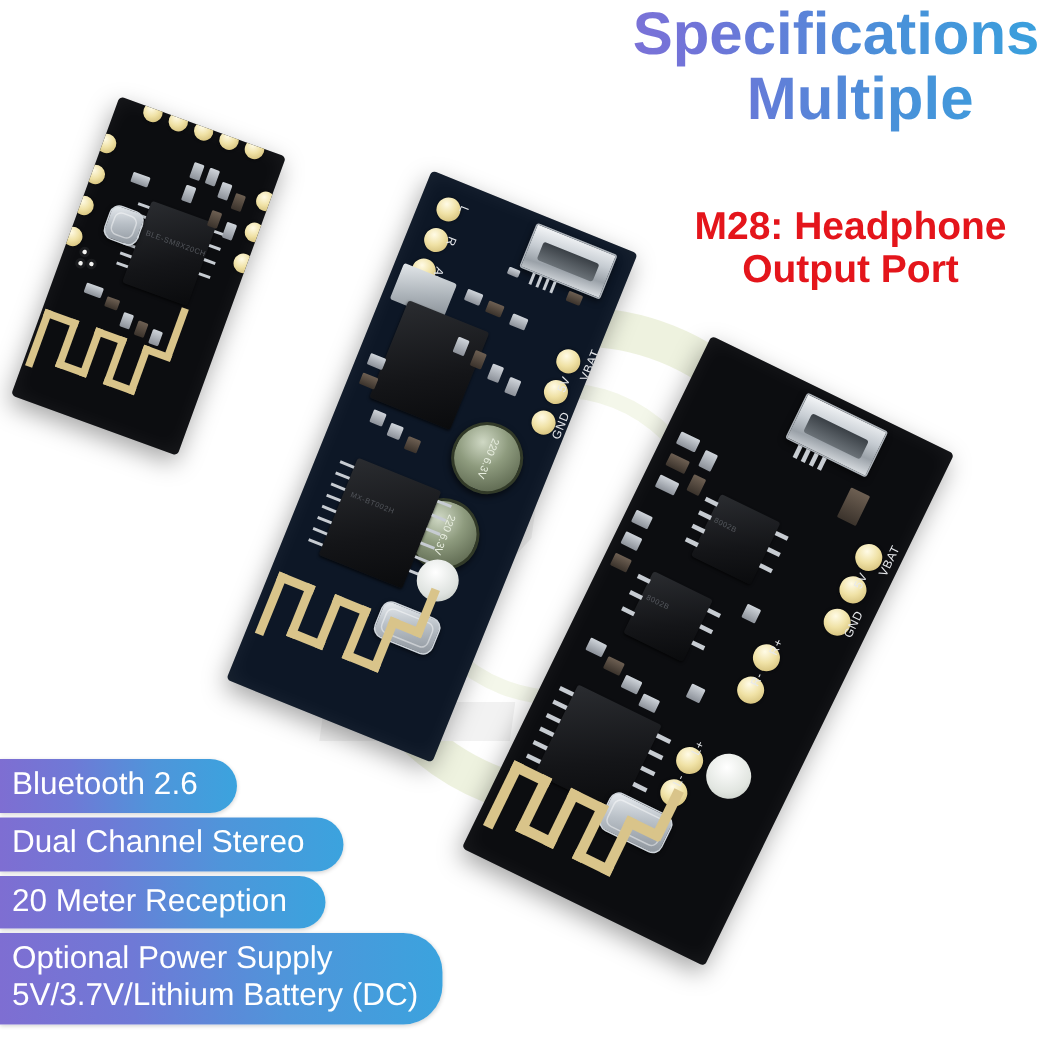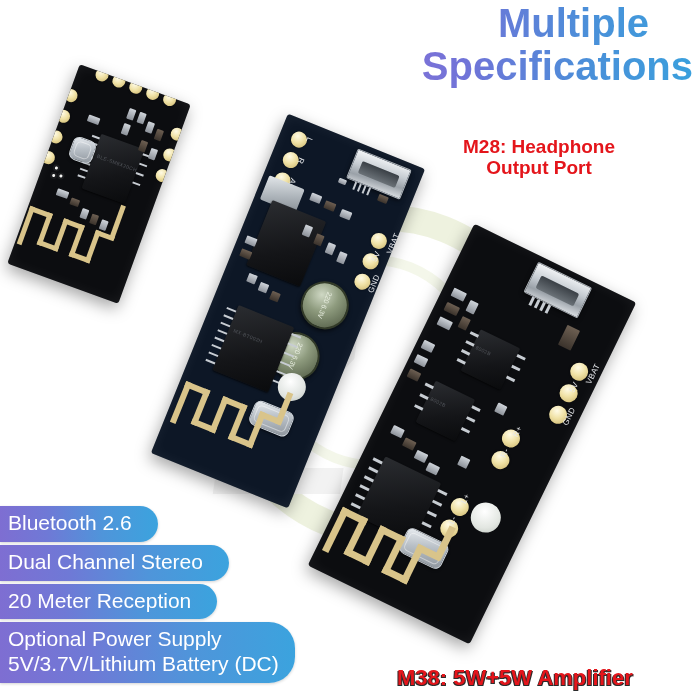--- a/index.html
+++ b/index.html
@@ -48,21 +48,21 @@
        border-radius:2px;background:linear-gradient(180deg,#3a4046,#6b7278);}
   .silk{position:absolute;color:#e7e9ec;font-size:8px;font-family:"Liberation Sans",sans-serif;
         letter-spacing:.4px;white-space:nowrap;}
   .ant{position:absolute;background:#d9c48a;}
   .hole{position:absolute;border-radius:50%;background:#f4f4f2;box-shadow:0 0 0 2px #1a1b1e;}
 
   
   .hd-red{position:absolute;color:#e4151b;font-weight:bold;
           font-family:"Liberation Sans",sans-serif;white-space:nowrap;line-height:1.12;}
   #m18-title{left:6px;top:27px;font-size:25px;}
-  #m28-title{left:463px;top:136px;font-size:19px;text-align:left;}
+  #m28-title{left:463px;top:136px;font-size:26px;text-align:left;}
   #m28-title .l2{display:block;text-align:center;}
   #m38-title{left:397px;top:666px;font-size:22px;
              text-shadow:1px 1px 0 #2b2b2b,-1px 1px 0 #2b2b2b;}
 
   #spec-title{position:absolute;left:350px;top:2px;width:343px;text-align:right;
               font-weight:bold;font-size:40px;line-height:1.08;white-space:nowrap;
               font-family:"Liberation Sans",sans-serif;}
   #spec-title .g{background:linear-gradient(90deg,#8b6fd6 0%,#6f74d8 35%,#4a90d9 70%,#3aa0dd 100%);
        -webkit-background-clip:text;background-clip:text;color:transparent;
        -webkit-text-fill-color:transparent;display:block;}
@@ -325,30 +325,29 @@
     <div class="ant" style="left:48px;top:312px;width:28px;height:7px;"></div>
     <div class="ant" style="left:69px;top:312px;width:7px;height:42px;"></div>
     <div class="ant" style="left:69px;top:347px;width:28px;height:7px;"></div>
     <div class="ant" style="left:90px;top:312px;width:7px;height:42px;"></div>
     <div class="ant" style="left:90px;top:312px;width:26px;height:7px;"></div>
     <div class="ant" style="left:110px;top:282px;width:7px;height:36px;"></div>
   </div>
 
 
   <div id="spec-title">
+    <span class="g l2">Specifications</span>
     <span class="g l1">Multiple</span>
-    <span class="g l2">Specifications</span>
   </div>
 
   <div class="hd-red" id="m28-title">
     <span>M28: Headphone</span>
     <span class="l2">Output Port</span>
   </div>
 
-  <div class="hd-red" id="m38-title">M38: 5W+5W Amplifier</div>
 
   <div id="features">
     <div class="badge">Bluetooth 2.6</div><br>
     <div class="badge">Dual Channel Stereo</div><br>
     <div class="badge">20 Meter Reception</div><br>
     <div class="badge two">
       <span>Optional Power Supply</span><br>
       <span>5V/3.7V/Lithium Battery (DC)</span>
     </div>
   </div>

